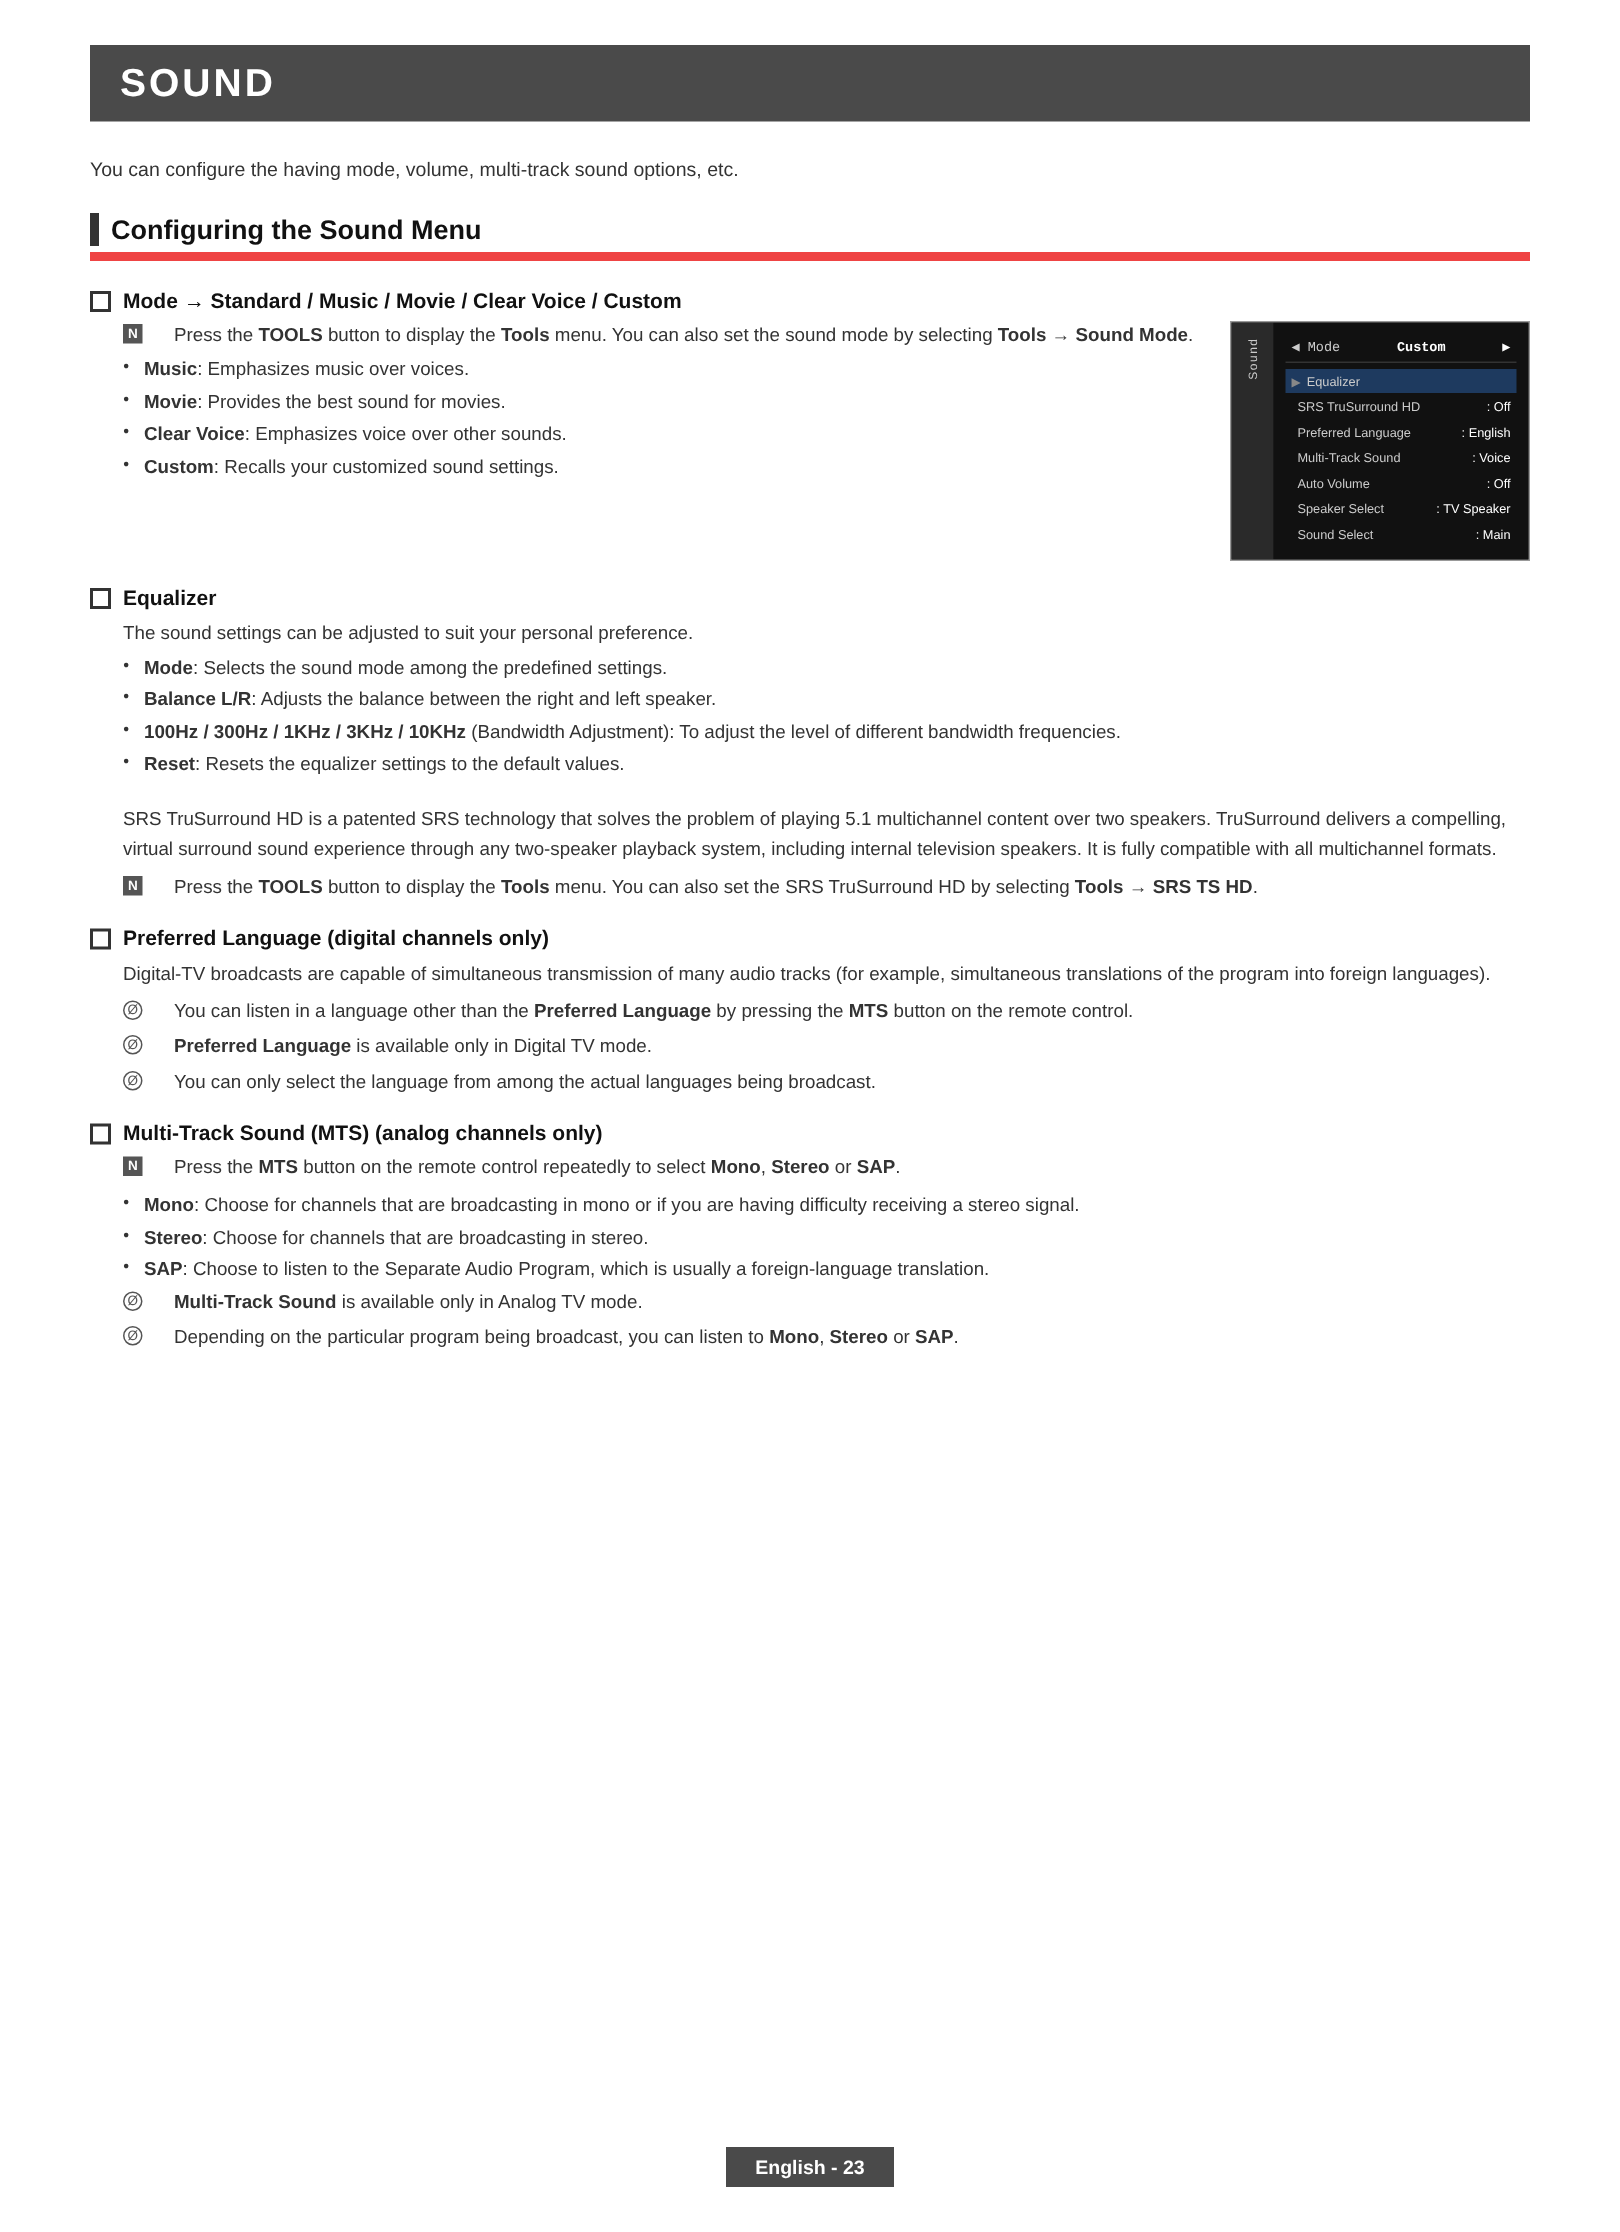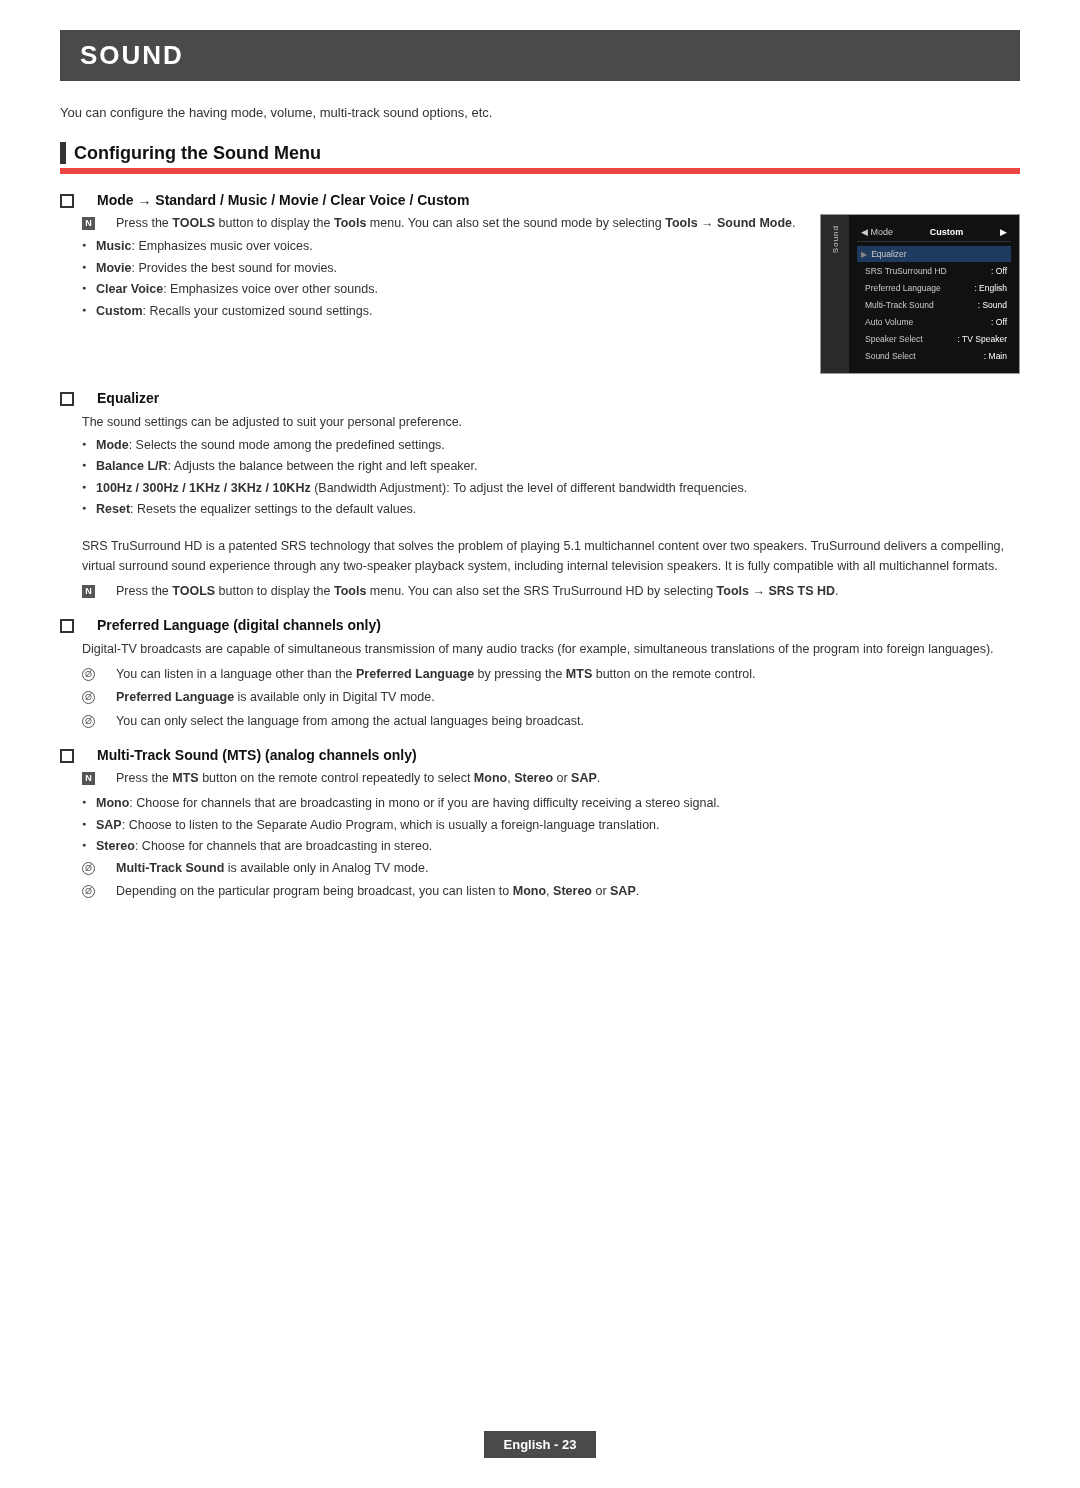--- a/index.html
+++ b/index.html
@@ -60,21 +60,20 @@
     }
 
     .subsection {
       margin-bottom: 16px;
     }
 
     .subsection-title {
       display: flex;
       align-items: flex-end;
       margin-bottom: 6px;
-      gap: 15px;
     }
 
     .checkbox-icon {
       width: 14px;
       height: 14px;
       border: 2px solid #333;
       display: inline-block;
       margin-right: 8px;
       flex-shrink: 0;
       margin-top: 1px;
@@ -234,25 +233,25 @@
     }
 
     .tv-menu-row-icon {
       color: #888;
       font-size: 8px;
       margin-right: 4px;
     }
 
     .tv-mode-header {
       display: flex;
-      align-items: center;
       justify-content: space-between;
       padding: 4px 4px;
       border-bottom: 1px solid #333;
       margin-bottom: 4px;
+      font-family: Liberation Mono, monospace;
     }
 
     .tv-mode-label {
       color: #ccc;
       font-size: 9px;
     }
 
     .tv-mode-value {
       color: #fff;
       font-size: 9px;
@@ -343,21 +342,21 @@
           <span class="tv-menu-row-value">: Off</span>
         </div>
         <div class="tv-menu-row">
           <span class="tv-menu-row-icon"></span>
           <span class="tv-menu-row-label">Preferred Language</span>
           <span class="tv-menu-row-value">: English</span>
         </div>
         <div class="tv-menu-row">
           <span class="tv-menu-row-icon"></span>
           <span class="tv-menu-row-label">Multi-Track Sound</span>
-          <span class="tv-menu-row-value">: Sound</span>
+          <span class="tv-menu-row-value">: Voice</span>
         </div>
         <div class="tv-menu-row">
           <span class="tv-menu-row-icon"></span>
           <span class="tv-menu-row-label">Auto Volume</span>
           <span class="tv-menu-row-value">: Off</span>
         </div>
         <div class="tv-menu-row">
           <span class="tv-menu-row-icon"></span>
           <span class="tv-menu-row-label">Speaker Select</span>
           <span class="tv-menu-row-value">: TV Speaker</span>
@@ -425,22 +424,22 @@
     <span class="checkbox-icon"></span>
     <h3>Multi-Track Sound (MTS) (analog channels only)</h3>
   </div>
   <div class="subsection-content">
     <div class="note-item" style="margin-bottom:6px;">
       <span class="note-icon"><span class="note-icon-square">N</span></span>
       <span style="padding-left:16px; display:inline-block;">Press the <b>MTS</b> button on the remote control repeatedly to select <b>Mono</b>, <b>Stereo</b> or <b>SAP</b>.</span>
     </div>
     <ul class="bullet-list">
       <li><b>Mono</b>: Choose for channels that are broadcasting in mono or if you are having difficulty receiving a stereo signal.</li>
+      <li><b>Stereo</b>: Choose for channels that are broadcasting in stereo.</li>
       <li><b>SAP</b>: Choose to listen to the Separate Audio Program, which is usually a foreign-language translation.</li>
-      <li><b>Stereo</b>: Choose for channels that are broadcasting in stereo.</li>
     </ul>
     <div class="note-item">
       <span class="note-icon"><span class="note-icon-circle">Ø</span></span>
       <span style="padding-left:16px; display:inline-block;"><b>Multi-Track Sound</b> is available only in Analog TV mode.</span>
     </div>
     <div class="note-item">
       <span class="note-icon"><span class="note-icon-circle">Ø</span></span>
       <span style="padding-left:16px; display:inline-block;">Depending on the particular program being broadcast, you can listen to <b>Mono</b>, <b>Stereo</b> or <b>SAP</b>.</span>
     </div>
   </div>

